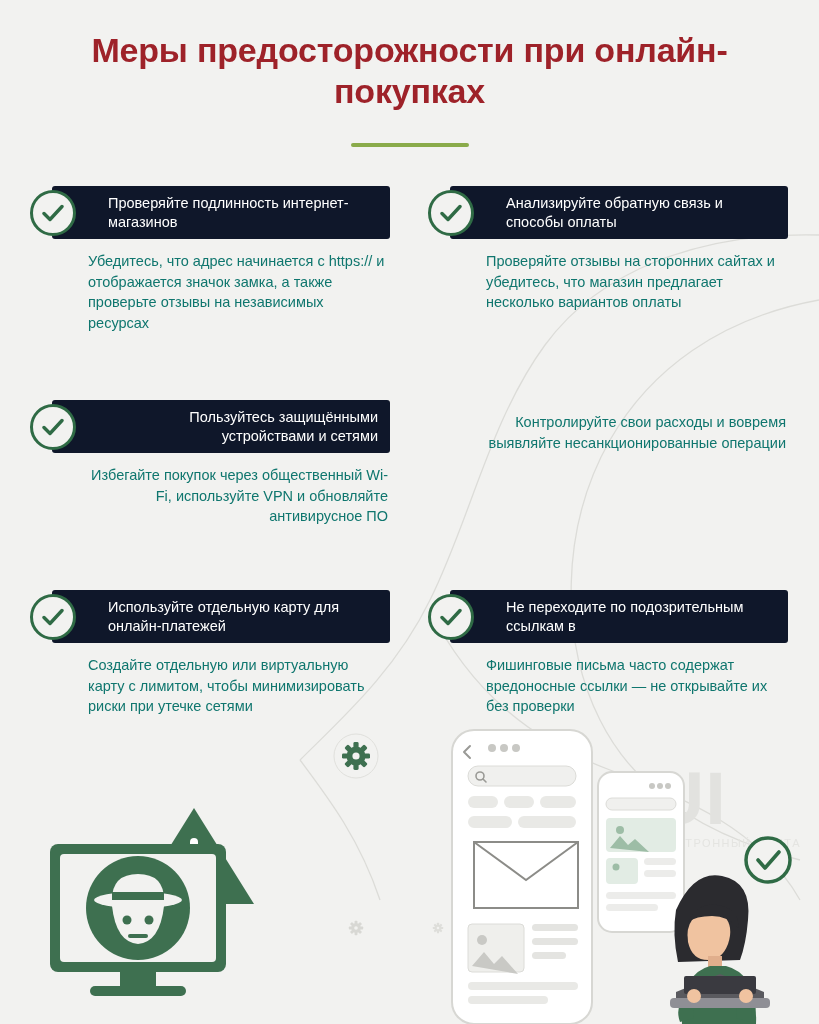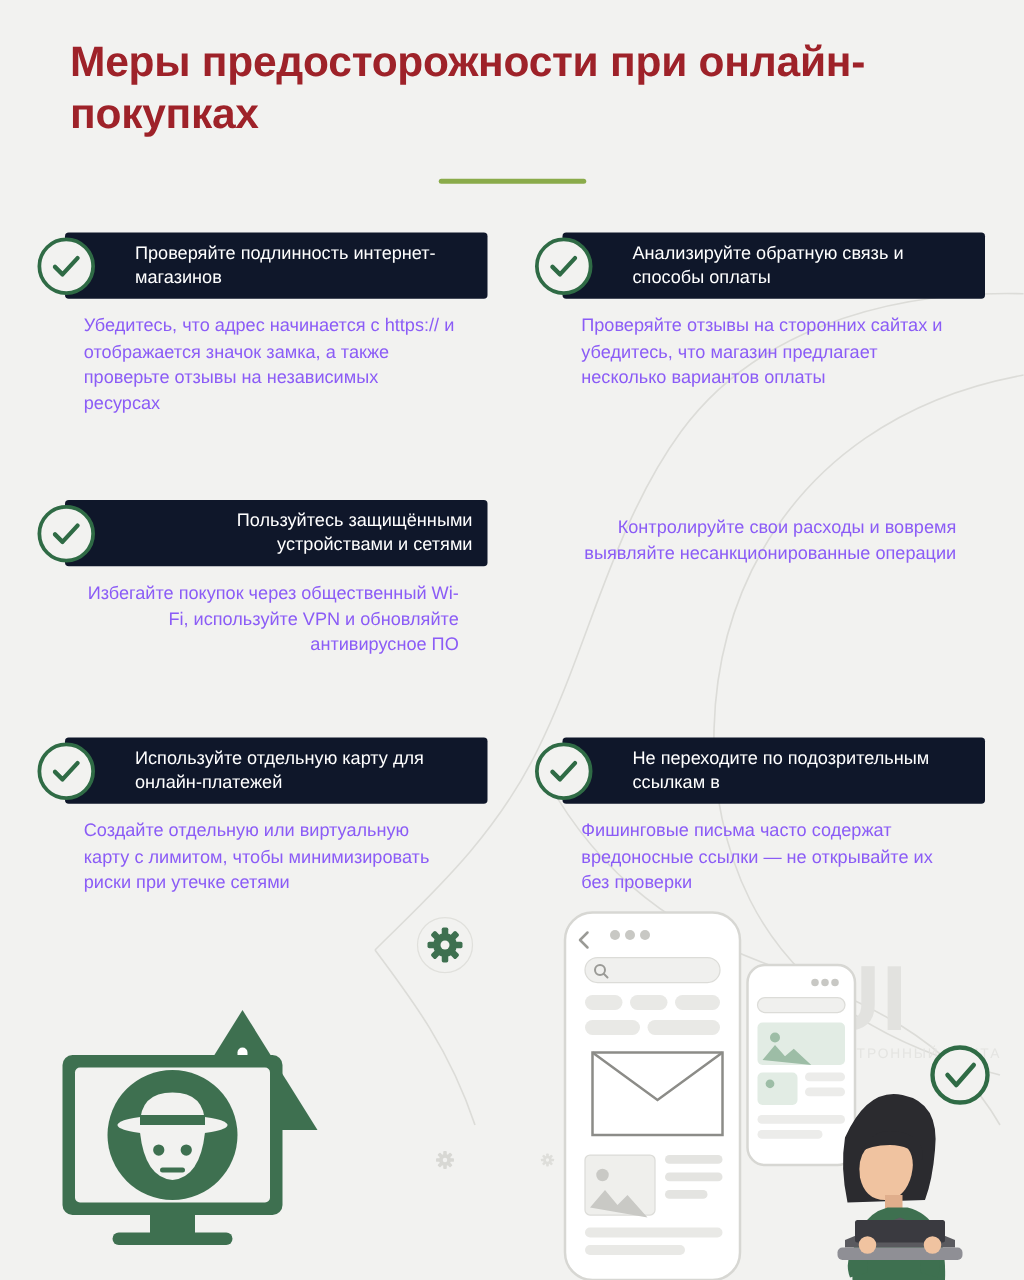--- a/index.html
+++ b/index.html
@@ -17,20 +17,21 @@
   }
 
   
   .bg-lines { position: absolute; inset: 0; z-index: 0; pointer-events: none; }
 
   
   .header {
     position: absolute;
     top: 30px; left: 0; right: 0;
     z-index: 3;
+    text-align: center;
     padding: 0 56px;
   }
   .title {
     font-size: 34px;
     line-height: 1.22;
     font-weight: bold;
     color: #9e2229;
     letter-spacing: -0.2px;
     margin: 0;
   }
@@ -81,24 +82,24 @@
     border-radius: 50%;
     background: #f2f2f0;
     border: 3.5px solid #2f6b45;
     display: flex;
     align-items: center;
     justify-content: center;
   }
   .check svg { display: block; }
 
   .tip-body {
-    margin: 12px 0 0 37px;
+    margin: 12px 0 0 58px;
     font-size: 14.5px;
     line-height: 1.42;
-    color: #8b5cf6;
+    color: #0f766e;
     max-width: 300px;
   }
   .col-right .tip-body { max-width: 300px; }
 
   
   .tip.r1 { min-height: 196px; }
   .tip.r2 { min-height: 172px; text-align: right; }
   .tip.r3 { min-height: 150px; }
 
   

